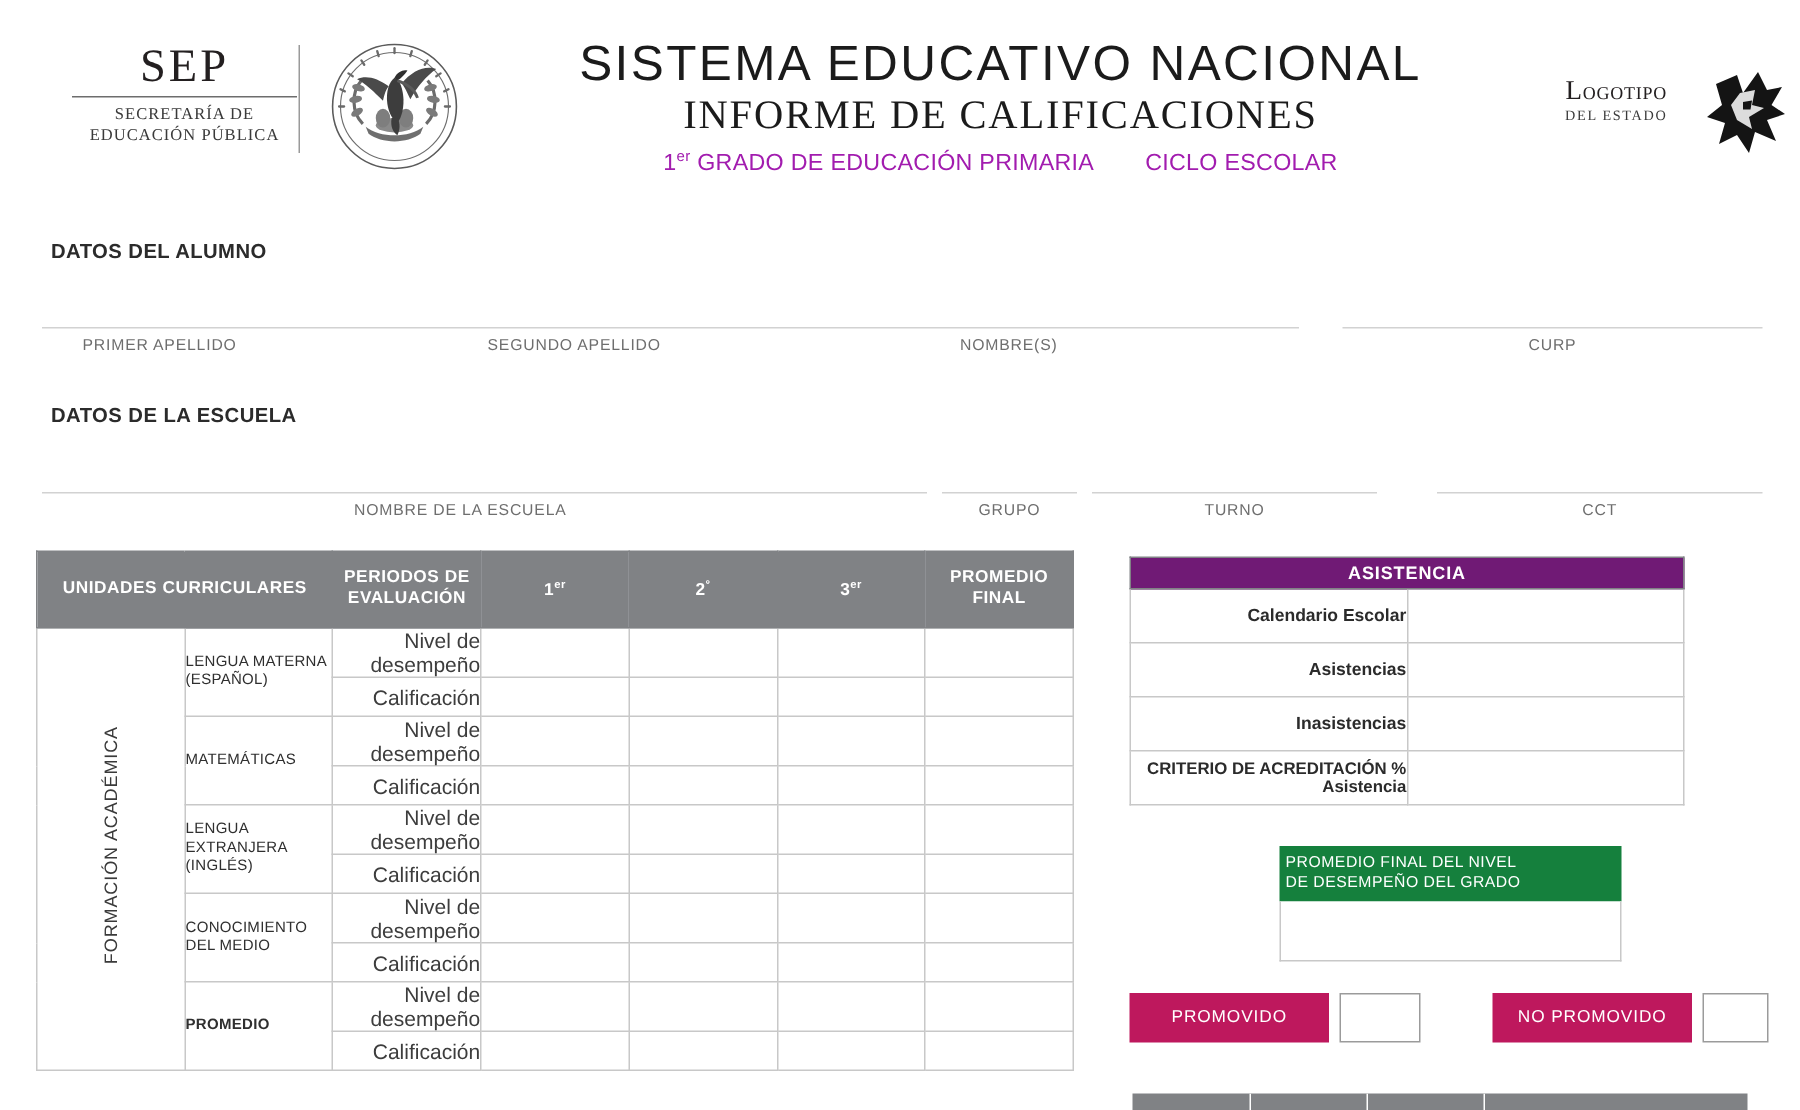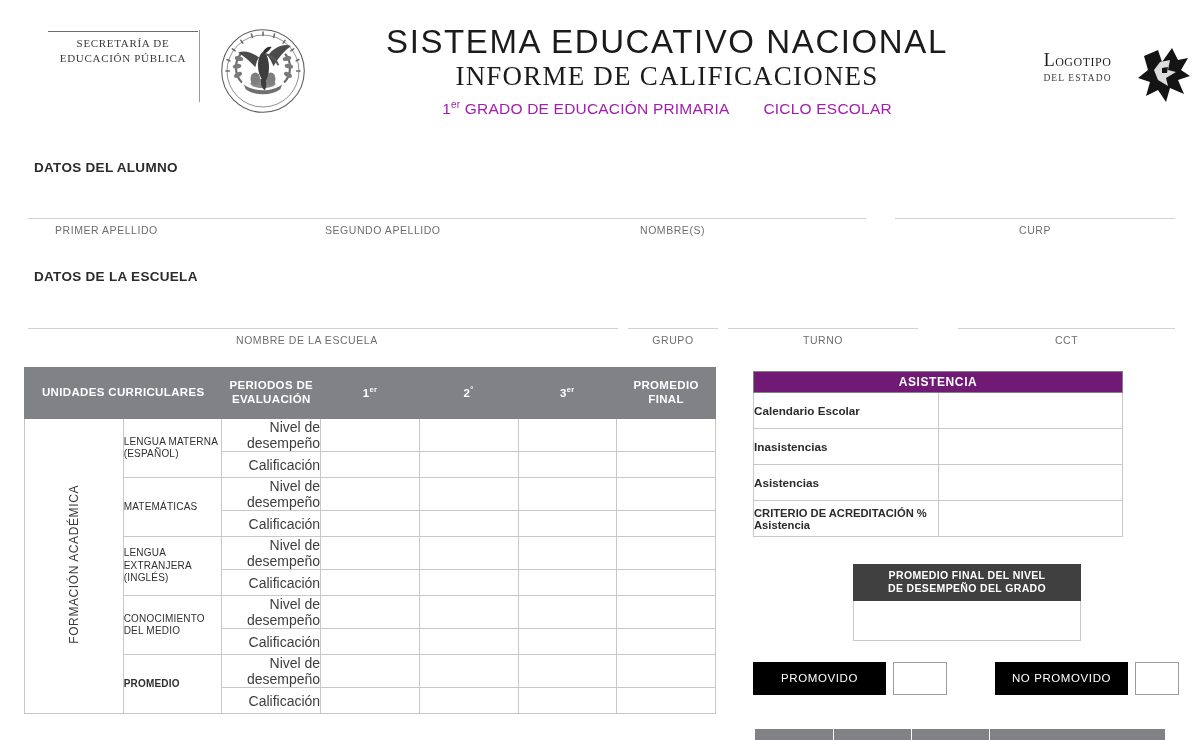--- a/index.html
+++ b/index.html
@@ -239,61 +239,61 @@
     background: #701a75;
     color: #fff;
     font-size: 12px;
     font-weight: bold;
     letter-spacing: 0.6px;
     height: 20px;
     text-align: center;
     border-color: #808285;
   }
   .asis-label {
-    text-align: left;
+    text-align: right;
     font-size: 11.7px;
     font-weight: bold;
     color: #2b2b2b;
     height: 35px;
     padding: 0 5px;
   }
   .asis-label.small { font-size: 11.2px; }
   .asis-value {
     width: 120px;
     background: #fff;
   }
 
   
   .prom-box {
     position: absolute;
     left: 853px; top: 564px;
     width: 228px;
   }
   .prom-head {
-    background: #404040;
+    background: #15803d;
     color: #fff;
     font-size: 10.5px;
-    font-weight: bold;
-    text-align: center;
+    font-weight: normal;
+    text-align: left;
     line-height: 1.25;
     padding: 5px 4px 6px 4px;
     letter-spacing: 0.35px;
   }
   .prom-body {
     border: 1px solid #c8c8c8;
     border-top: none;
     height: 39px;
     background: #fff;
   }
 
   
   .promo-row { position: absolute; left: 753px; top: 662px; width: 420px; height: 33px; }
   .promo-btn {
     position: absolute;
-    background: #000000;
+    background: #be185d;
     color: #ffffff;
     font-size: 11.5px;
     font-weight: normal;
     letter-spacing: 0.6px;
     text-align: center;
     line-height: 33px;
     height: 33px;
   }
   .promo-check {
     position: absolute;
@@ -317,20 +317,21 @@
   }
 </style>
 </head>
 <body>
 
 <div id="page">
 
   <div class="header">
 
     <div class="sep-logo">
+      <div class="sep-word">SEP</div>
       <div class="sep-rule"></div>
       <div class="sep-sub">SECRETARÍA DE</div>
       <div class="sep-sub">EDUCACIÓN PÚBLICA</div>
     </div>
 
     <div class="divider-v"></div>
 
     <div class="seal">
       <svg viewBox="0 0 100 100" width="96" height="96" aria-hidden="true">
         <defs>
@@ -546,25 +547,25 @@
       <tr>
         <th colspan="2">ASISTENCIA</th>
       </tr>
     </thead>
     <tbody>
       <tr>
         <td class="asis-label">Calendario Escolar</td>
         <td class="asis-value"></td>
       </tr>
       <tr>
+        <td class="asis-label">Asistencias</td>
+        <td class="asis-value"></td>
+      </tr>
+      <tr>
         <td class="asis-label">Inasistencias</td>
-        <td class="asis-value"></td>
-      </tr>
-      <tr>
-        <td class="asis-label">Asistencias</td>
         <td class="asis-value"></td>
       </tr>
       <tr>
         <td class="asis-label small">CRITERIO DE ACREDITACIÓN % Asistencia</td>
         <td class="asis-value"></td>
       </tr>
     </tbody>
   </table>
 
   <div class="prom-box">

